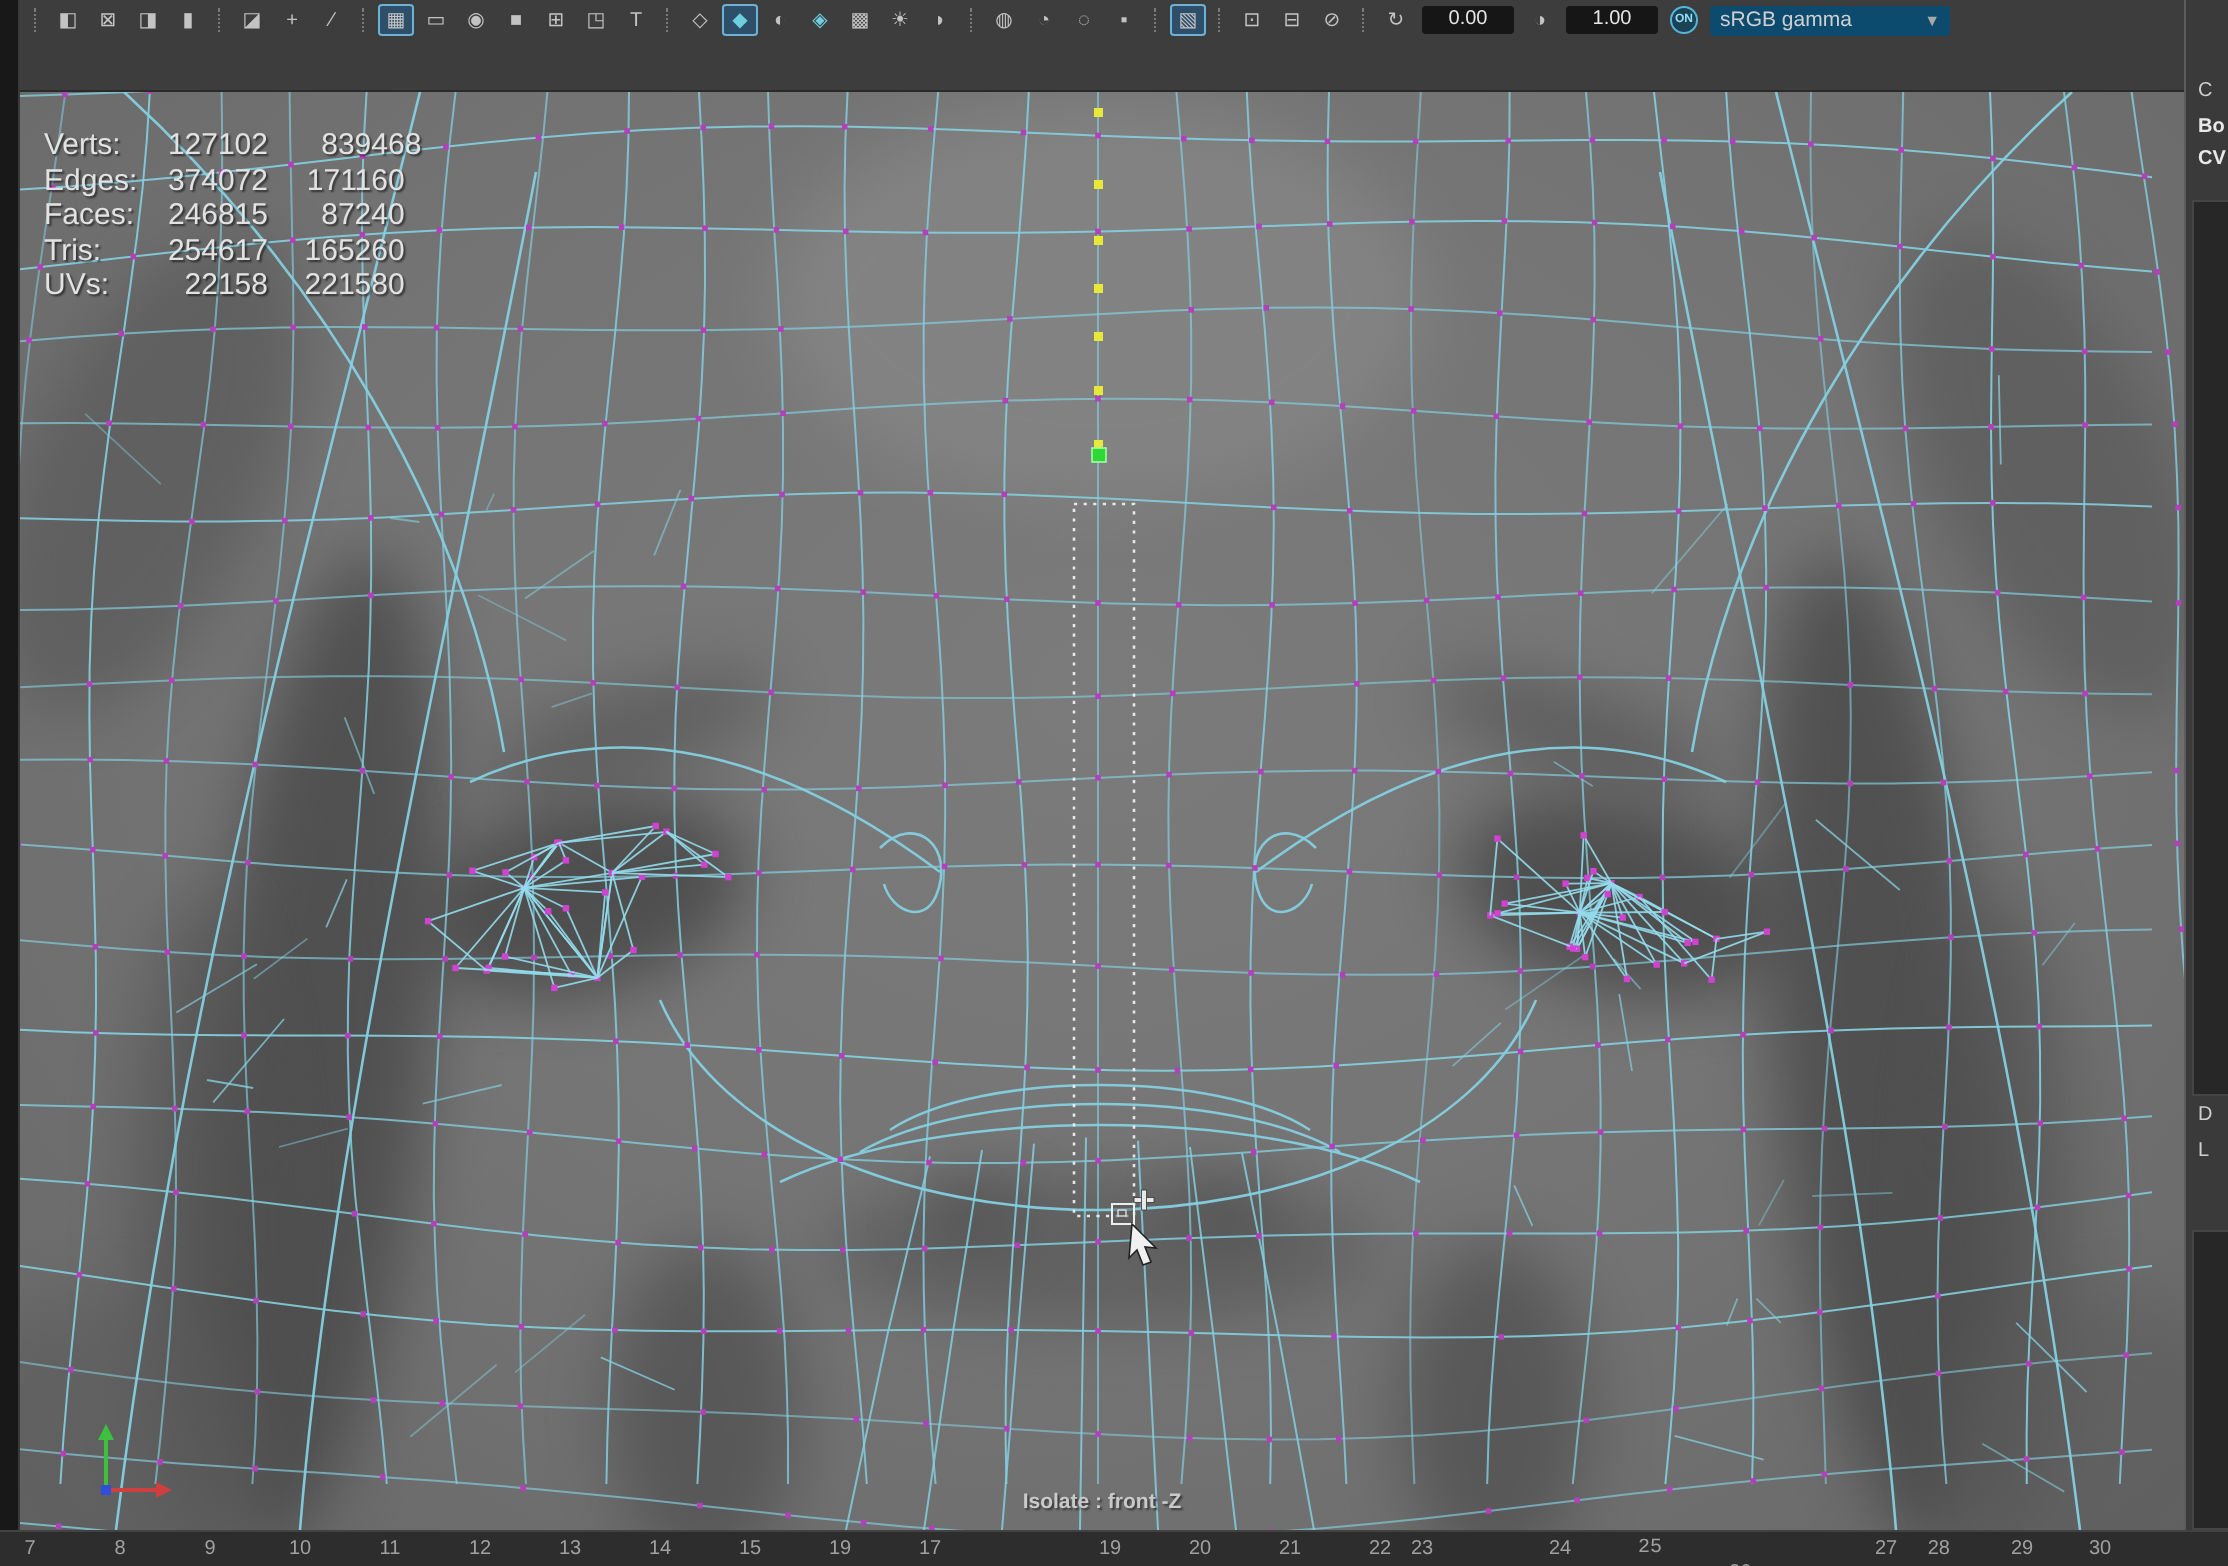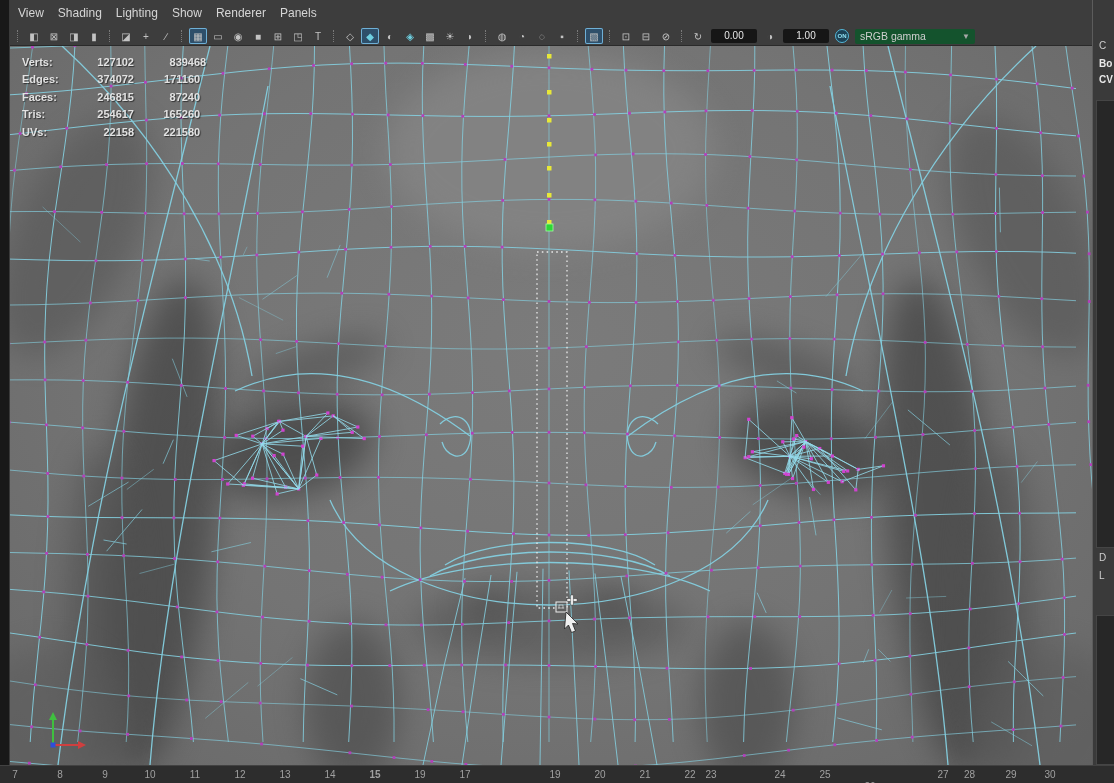--- a/index.html
+++ b/index.html
@@ -16,21 +16,21 @@
   .grip { width:2px; height:12px; border-left:1px dotted #7a7a7a; margin:0 5px; }
   .ticon { width:18px; height:16px; display:flex; align-items:center; justify-content:center;
            font-size:10px; color:#c3c3c3; border-radius:2px; margin:0 1px; }
   .ticon.active { background:#2e4f6a; box-shadow:inset 0 0 0 1px #6fb0d6; }
   .ticon.cyan { color:#6ecfe0; }
   .tfield { width:46px; height:14px; background:#161616; color:#e6e6e6; font-size:10px;
             text-align:center; line-height:14px; border-radius:2px; margin:0 3px; }
   .on-badge { width:14px; height:14px; border-radius:50%; background:#1c4256; border:1px solid #53b7d8;
               color:#8fe0f2; font-size:6px; font-weight:bold; display:flex; align-items:center;
               justify-content:center; margin:0 3px; }
-  .tdrop { width:120px; height:15px; background:#14532d; color:#cfcfcf; font-size:10.5px;
+  .tdrop { width:120px; height:15px; background:#0c4a6e; color:#cfcfcf; font-size:10.5px;
            display:flex; align-items:center; padding:0 5px; border-radius:2px; margin-left:3px; }
   .tdrop .caret { margin-left:auto; color:#a8a8a8; font-size:8px; }
 
   .viewport { position:absolute; left:10px; top:46px; width:1082px; height:719px; overflow:hidden;
               background:radial-gradient(ellipse at 50% 42%, #7b7b7b 0%, #747474 55%, #686868 100%); }
   .shade { position:absolute; border-radius:50%; filter:blur(16px); }
   .sh-lband  { left:95px;  top:230px; width:110px; height:500px; background:#454545; opacity:.75; transform:rotate(6deg); }
   .sh-lband2 { left:55px;  top:400px; width:70px;  height:330px; background:#505050; opacity:.6; }
   .sh-rband  { left:877px; top:230px; width:110px; height:500px; background:#454545; opacity:.75; transform:rotate(-6deg); }
   .sh-rband2 { left:957px; top:400px; width:70px;  height:330px; background:#505050; opacity:.6; }
@@ -44,21 +44,21 @@
   .sh-chinl  { left:295px; top:575px; width:95px;  height:165px; background:#4e4e4e; opacity:.7; }
   .sh-chinr  { left:690px; top:575px; width:95px;  height:165px; background:#4e4e4e; opacity:.7; }
   .sh-hornl  { left:5px;   top:60px;  width:120px; height:260px; background:#555555; opacity:.6; transform:rotate(25deg); }
   .sh-hornr  { left:955px; top:60px;  width:120px; height:260px; background:#555555; opacity:.6; transform:rotate(-25deg); }
   .sh-toplight { left:375px; top:5px; width:330px; height:200px; background:#848484; opacity:.9; }
   .sh-cornl  { left:-40px; top:600px; width:160px; height:170px; background:#5a5a5a; opacity:.55; }
   .sh-cornr  { left:962px; top:600px; width:160px; height:170px; background:#5a5a5a; opacity:.55; }
 
   #mesh { position:absolute; left:0; top:0; }
 
-  .hud { position:absolute; left:12px; top:7px; font-size:11px; font-weight:bold; color:#e2e2e2;
+  .hud { position:absolute; left:12px; top:18px; font-size:15px; font-weight:normal; color:#e2e2e2;
          text-shadow:1px 1px 1px rgba(0,0,0,.55); }
   .hud-row { display:flex; height:17.5px; align-items:center; }
   .hud-label { width:50px; text-align:left; }
   .hud-v1 { width:62px; text-align:right; }
   .hud-v2 { width:60px; text-align:right; }
   .hud-v3 { width:57px; }
 
   .isolate { position:absolute; left:0; right:0; bottom:8px; text-align:center; font-size:10.5px;
              font-weight:bold; color:#c9c9c9; text-shadow:1px 1px 1px #3a3a3a; }
 
@@ -75,28 +75,20 @@
   .tick { position:absolute; top:3px; width:30px; text-align:center; font-size:10px; color:#a0a0a0; }
 </style>
 </head>
 <body>
 
 <div class="root">
 
   <div class="left-strip"></div>
 
   <div class="top-bar">
-    <div class="menu-row">
-        <span class="menu-item">View</span>
-        <span class="menu-item">Shading</span>
-        <span class="menu-item">Lighting</span>
-        <span class="menu-item">Show</span>
-        <span class="menu-item">Renderer</span>
-        <span class="menu-item">Panels</span>
-      </div>
     <div class="tool-row">
       <div class="icon-zone">
           <span class="grip"></span>
           <span class="ticon">◧</span>
           <span class="ticon">⊠</span>
           <span class="ticon">◨</span>
           <span class="ticon">▮</span>
           <span class="grip"></span>
           <span class="ticon">◪</span>
           <span class="ticon">+</span>
@@ -828,20 +820,21 @@
           <span class="hud-v2">16526</span>
           <span class="hud-v3">0</span>
         </div>
         <div class="hud-row">
           <span class="hud-label">UVs:</span>
           <span class="hud-v1">22158</span>
           <span class="hud-v2">22158</span>
           <span class="hud-v3">0</span>
         </div>
       </div>
+    <div class="isolate">Isolate : front -Z</div>
   </div>
 
   <div class="right-panel">
     <span class="rp-text" style="top:40px">C</span>
     <span class="rp-text rp-bold" style="top:58px">Bo</span>
     <span class="rp-text rp-bold" style="top:74px">CV</span>
     <div class="rp-dark rp-dark1"></div>
     <span class="rp-text" style="top:552px">D</span>
     <span class="rp-text" style="top:570px">L</span>
     <div class="rp-dark rp-dark2"></div>
@@ -849,30 +842,30 @@
 
   <div class="timeline">
       <span class="tick" style="left: 0px;">7</span>
       <span class="tick" style="left: 45px;">8</span>
       <span class="tick" style="left: 90px;">9</span>
       <span class="tick" style="left: 135px;">10</span>
       <span class="tick" style="left: 180px;">11</span>
       <span class="tick" style="left: 225px;">12</span>
       <span class="tick" style="left: 270px;">13</span>
       <span class="tick" style="left: 315px;">14</span>
-      <span class="tick" style="left: 360px; font-weight: bold;">15</span>
+      <span class="tick" style="left: 360px;">15</span>
       <span class="tick" style="left: 405px;">19</span>
       <span class="tick" style="left: 450px;">17</span>
       <span class="tick" style="left: 495px; margin-top: 37px;">18</span>
       <span class="tick" style="left: 540px;">19</span>
       <span class="tick" style="left: 585px;">20</span>
       <span class="tick" style="left: 630px;">21</span>
       <span class="tick" style="left: 675px;">22</span>
       <span class="tick" style="left: 696px;">23</span>
       <span class="tick" style="left: 765px;">24</span>
-      <span class="tick" style="left: 810px;">25</span>
+      <span class="tick" style="left: 810px; font-family: Liberation Mono, monospace;">25</span>
       <span class="tick" style="left: 855px; margin-top: 12px;">26</span>
       <span class="tick" style="left: 928px;">27</span>
       <span class="tick" style="left: 945px; text-align: right;">28</span>
       <span class="tick" style="left: 996px;">29</span>
       <span class="tick" style="left: 1035px;">30</span>
     </div>
 </div>
 
 </body></html>

